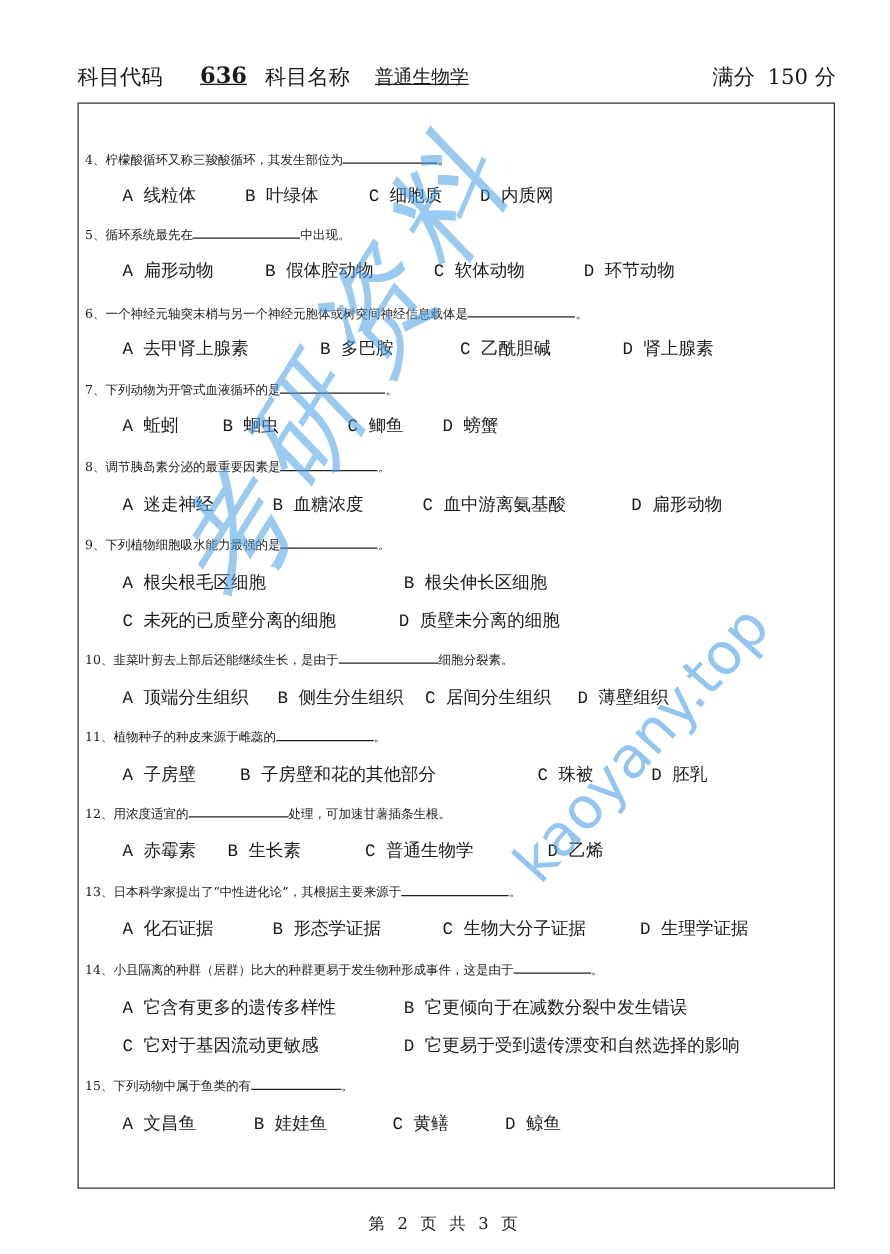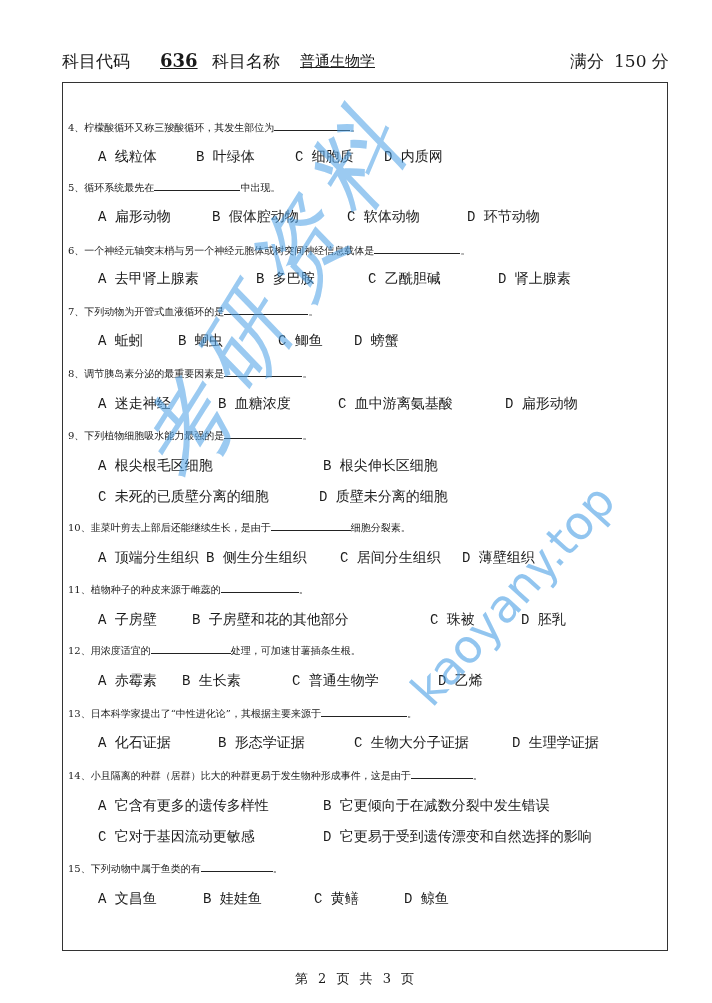--- a/index.html
+++ b/index.html
@@ -66,21 +66,21 @@
 <div class="opt" style="top:395px;left:505px">D 扁形动物</div>
 
 <div class="q" style="top:426px"><span>9、下列植物细胞吸水能力最强的是</span><span class="blank" style="width:78px"></span><span>。</span></div>
 <div class="opt" style="top:457px;left:98px">A 根尖根毛区细胞</div>
 <div class="opt" style="top:457px;left:323px">B 根尖伸长区细胞</div>
 <div class="opt" style="top:488px;left:98px">C 未死的已质壁分离的细胞</div>
 <div class="opt" style="top:488px;left:319px">D 质壁未分离的细胞</div>
 
 <div class="q" style="top:518px"><span>10、韭菜叶剪去上部后还能继续生长，是由于</span><span class="blank" style="width:80px"></span><span>细胞分裂素。</span></div>
 <div class="opt" style="top:549px;left:98px">A 顶端分生组织</div>
-<div class="opt" style="top:549px;left:206px">B 侧生分生组织</div>
+<div class="opt" style="top:549px;left:222px">B 侧生分生组织</div>
 <div class="opt" style="top:549px;left:340px">C 居间分生组织</div>
 <div class="opt" style="top:549px;left:462px">D 薄壁组织</div>
 
 <div class="q" style="top:580px"><span>11、植物种子的种皮来源于雌蕊的</span><span class="blank" style="width:78px"></span><span>。</span></div>
 <div class="opt" style="top:611px;left:98px">A 子房壁</div>
 <div class="opt" style="top:611px;left:192px">B 子房壁和花的其他部分</div>
 <div class="opt" style="top:611px;left:430px">C 珠被</div>
 <div class="opt" style="top:611px;left:521px">D 胚乳</div>
 
 <div class="q" style="top:641px"><span>12、用浓度适宜的</span><span class="blank" style="width:80px"></span><span>处理，可加速甘薯插条生根。</span></div>

